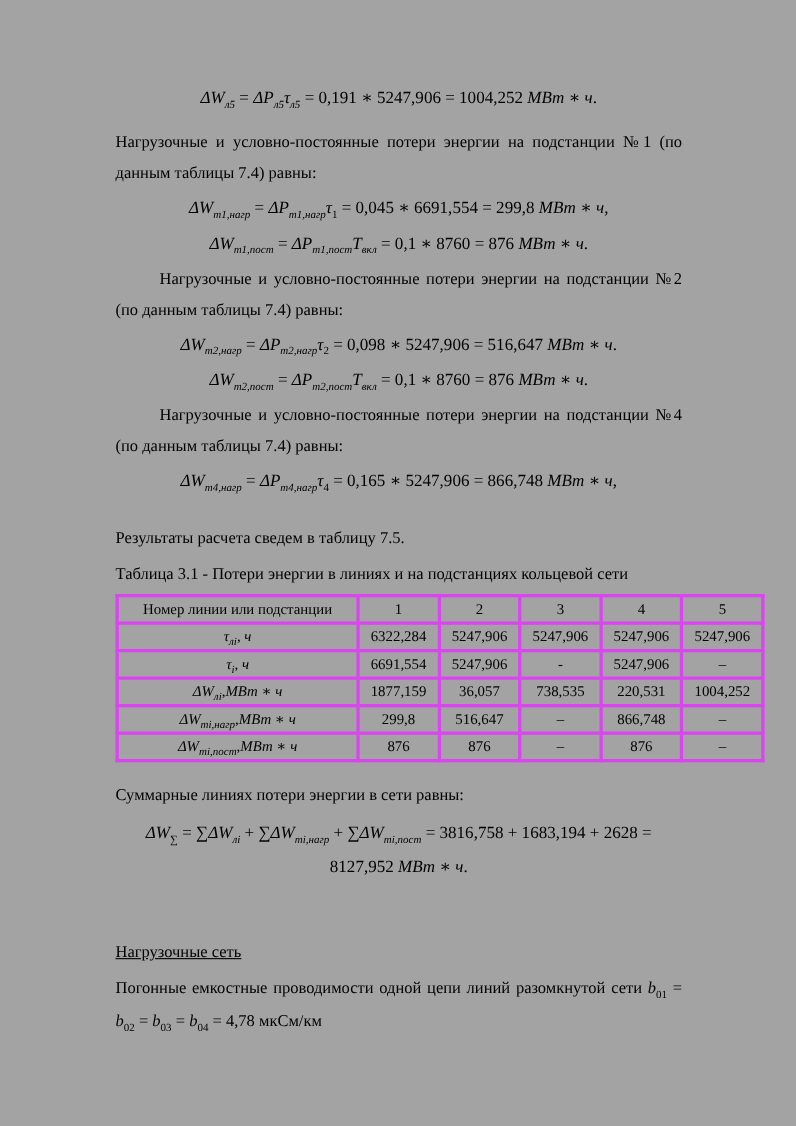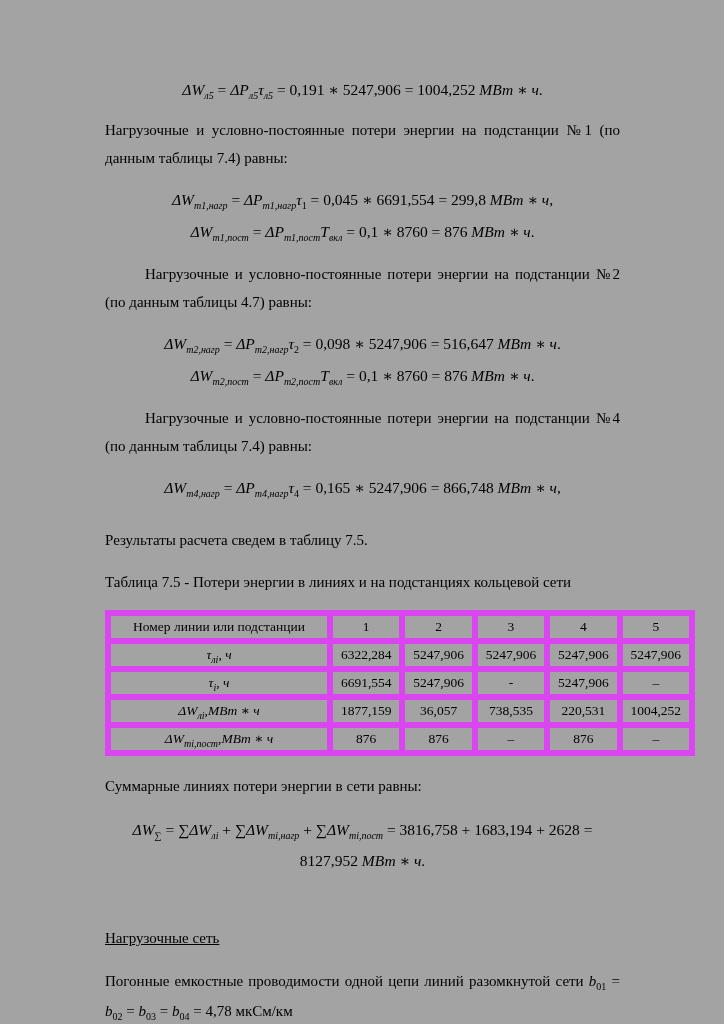--- a/index.html
+++ b/index.html
@@ -10,21 +10,21 @@
     box-sizing: border-box;
     background: #a3a3a3;
     color: #000000;
     font-family: "Liberation Serif", "DejaVu Serif", serif;
     font-size: 15px;
     padding: 72px 104px 40px 105px;
   }
   .para {
     text-align: justify;
     line-height: 28px;
-    margin: 14px 0;
+    margin: 4px 0;
   }
   .indent { text-indent: 40px; }
   .formula {
     text-align: center;
     line-height: 28px;
     margin: 4px 0;
     font-size: 15.5px;
   }
   .formula-left {
     text-align: center;
@@ -41,52 +41,52 @@
   .sp-lg { margin-top: 14px; }
   .section-gap { margin-top: 48px; }
   .underlined { text-decoration: underline; }
   table.data-table {
     border-collapse: collapse;
     width: 590px;
     margin-top: 3px;
     font-size: 13.5px;
   }
   table.data-table td {
-    border: 6px solid #d946ef;
+    border: 3px solid #d946ef;
     text-align: center;
     vertical-align: middle;
     padding: 1px 3px;
     line-height: 18px;
     height: 20px;
   }
   .col-wide { width: 210px; }
 </style>
 </head>
 <body>
 
 <div class="page">
 
   <div class="formula"><span class="it">ΔW</span><sub class="it">л5</sub><span> = </span><span class="it">ΔP</span><sub class="it">л5</sub><span class="it">τ</span><sub class="it">л5</sub><span> = 0,191 ∗ 5247,906 = 1004,252 </span><span class="it">МВт</span><span> ∗ </span><span class="it">ч</span><span>.</span></div>
 
   <p class="para sp-md">Нагрузочные и условно-постоянные потери энергии на подстанции №1 (по данным таблицы 7.4) равны:</p>
 
   <div class="formula"><span class="it">ΔW</span><sub class="it">т1,нагр</sub><span> = </span><span class="it">ΔP</span><sub class="it">т1,нагр</sub><span class="it">τ</span><sub>1</sub><span> = 0,045 ∗ 6691,554 = 299,8 </span><span class="it">МВт</span><span> ∗ </span><span class="it">ч</span><span>,</span></div>
   <div class="formula"><span class="it">ΔW</span><sub class="it">т1,пост</sub><span> = </span><span class="it">ΔP</span><sub class="it">т1,пост</sub><span class="it">T</span><sub class="it">вкл</sub><span> = 0,1 ∗ 8760 = 876 </span><span class="it">МВт</span><span> ∗ </span><span class="it">ч</span><span>.</span></div>
 
-  <p class="para indent">Нагрузочные и условно-постоянные потери энергии на подстанции №2 (по данным таблицы 4.7) равны:</p>
+  <p class="para indent">Нагрузочные и условно-постоянные потери энергии на подстанции №2 (по данным таблицы 7.4) равны:</p>
 
   <div class="formula"><span class="it">ΔW</span><sub class="it">т2,нагр</sub><span> = </span><span class="it">ΔP</span><sub class="it">т2,нагр</sub><span class="it">τ</span><sub>2</sub><span> = 0,098 ∗ 5247,906 = 516,647 </span><span class="it">МВт</span><span> ∗ </span><span class="it">ч</span><span>.</span></div>
   <div class="formula"><span class="it">ΔW</span><sub class="it">т2,пост</sub><span> = </span><span class="it">ΔP</span><sub class="it">т2,пост</sub><span class="it">T</span><sub class="it">вкл</sub><span> = 0,1 ∗ 8760 = 876 </span><span class="it">МВт</span><span> ∗ </span><span class="it">ч</span><span>.</span></div>
 
   <p class="para indent">Нагрузочные и условно-постоянные потери энергии на подстанции №4 (по данным таблицы 7.4) равны:</p>
 
   <div class="formula"><span class="it">ΔW</span><sub class="it">т4,нагр</sub><span> = </span><span class="it">ΔP</span><sub class="it">т4,нагр</sub><span class="it">τ</span><sub>4</sub><span> = 0,165 ∗ 5247,906 = 866,748 </span><span class="it">МВт</span><span> ∗ </span><span class="it">ч</span><span>,</span></div>
 
   <p class="para sp-lg" style="margin-top:24px">Результаты расчета сведем в таблицу 7.5.</p>
-  <p class="para">Таблица 7.5 - Потери энергии в линиях и на подстанциях кольцевой сети</p>
+  <p class="para">Таблица 3.1 - Потери энергии в линиях и на подстанциях кольцевой сети</p>
 
   <table class="data-table">
     <tbody>
         <tr>
       <td class="col-wide">Номер линии или подстанции</td>
       <td>1</td>
       <td>2</td>
       <td>3</td>
       <td>4</td>
       <td>5</td>
@@ -109,20 +109,28 @@
     </tr>
     <tr>
       <td><span class="it">ΔW</span><sub class="it">лi</sub><span>,</span><span class="it">МВт</span><span> ∗ </span><span class="it">ч</span></td>
       <td>1877,159</td>
       <td>36,057</td>
       <td>738,535</td>
       <td>220,531</td>
       <td>1004,252</td>
     </tr>
     <tr>
+      <td><span class="it">ΔW</span><sub class="it">тi,нагр</sub><span>,</span><span class="it">МВт</span><span> ∗ </span><span class="it">ч</span></td>
+      <td>299,8</td>
+      <td>516,647</td>
+      <td>–</td>
+      <td>866,748</td>
+      <td>–</td>
+    </tr>
+    <tr>
       <td><span class="it">ΔW</span><sub class="it">тi,пост</sub><span>,</span><span class="it">МВт</span><span> ∗ </span><span class="it">ч</span></td>
       <td>876</td>
       <td>876</td>
       <td>–</td>
       <td>876</td>
       <td>–</td>
     </tr>
   </tbody>
     </table>
 

